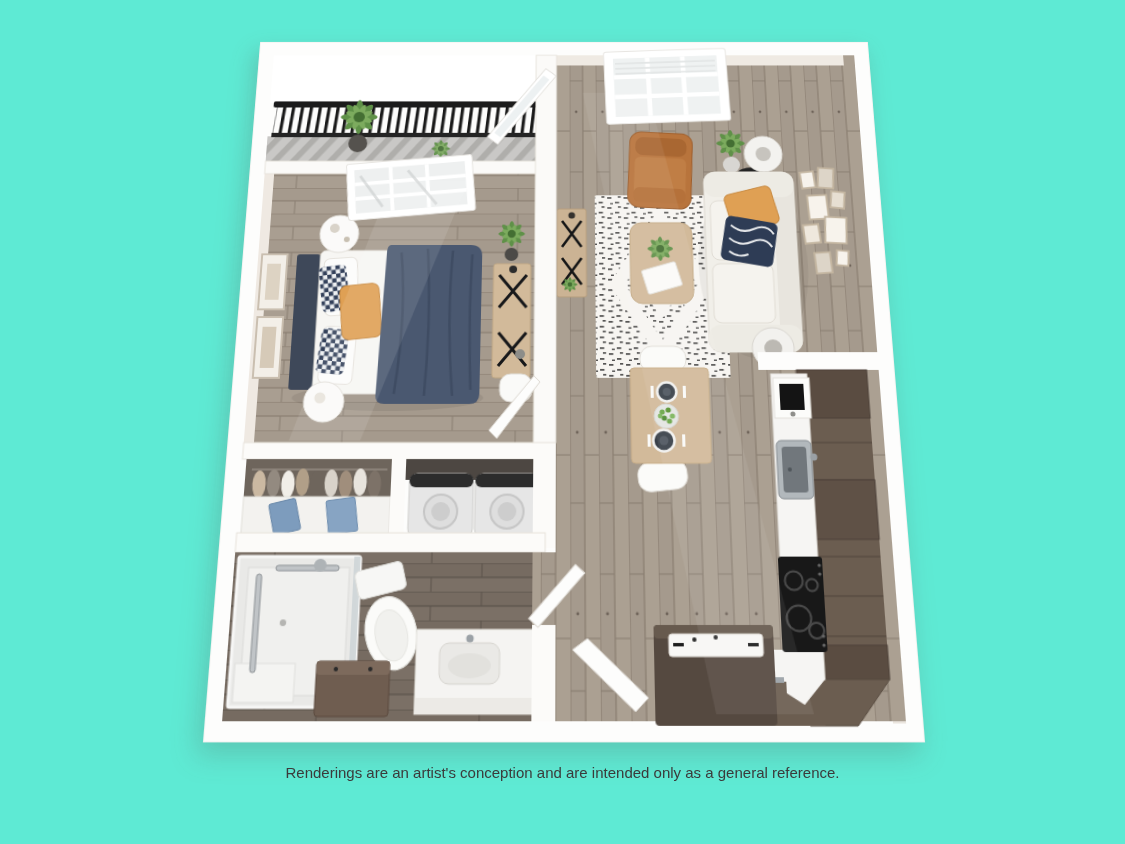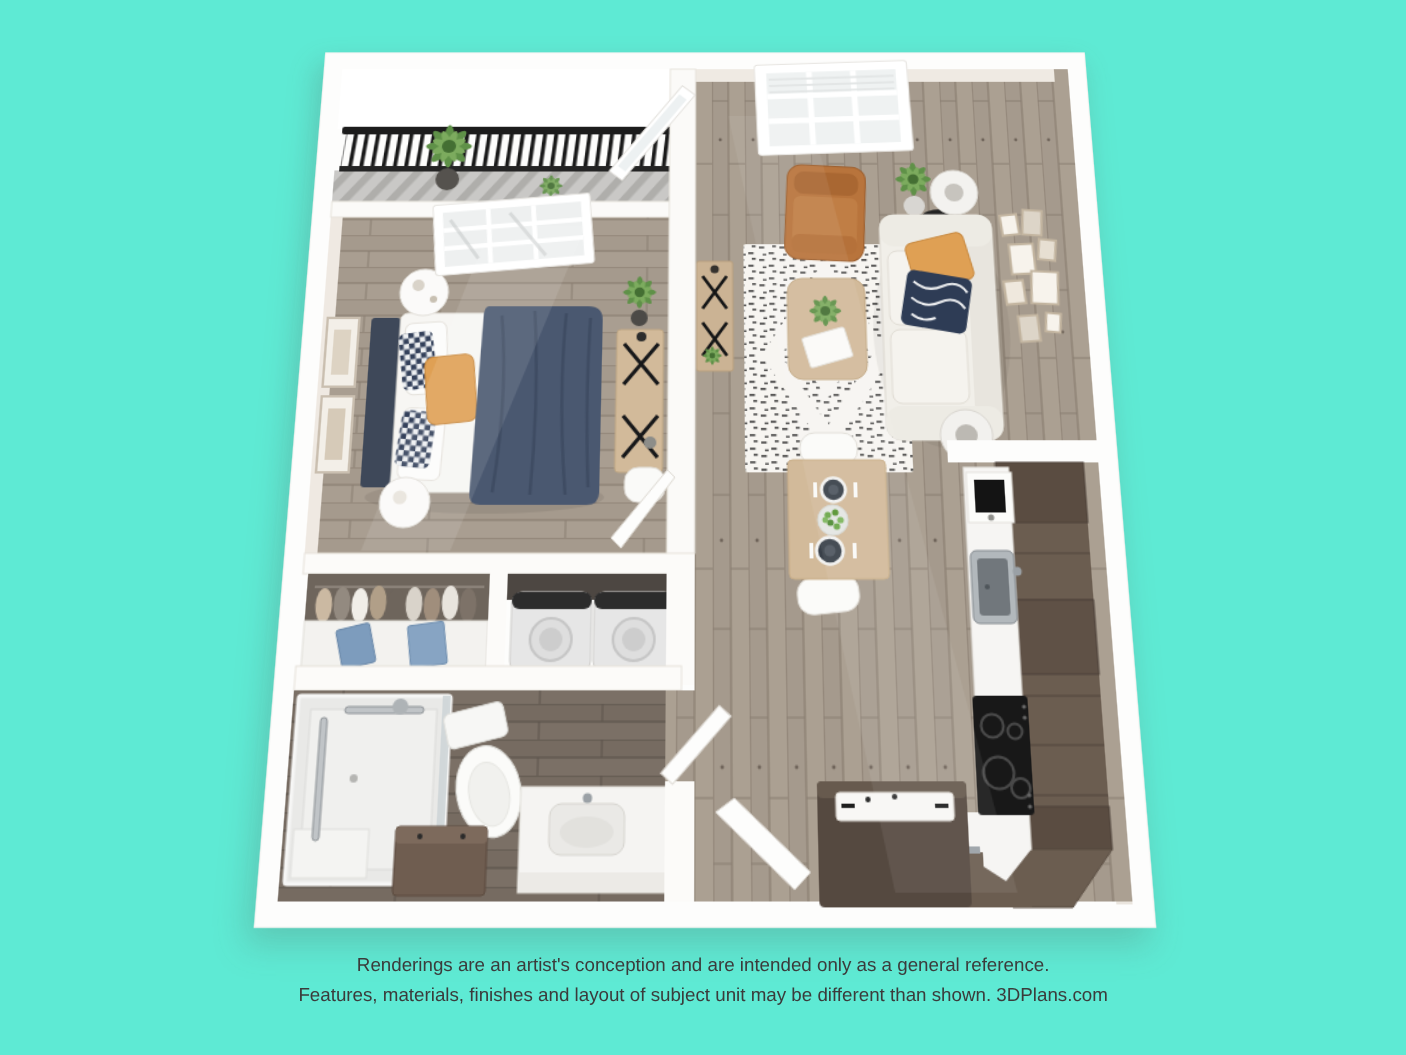--- a/index.html
+++ b/index.html
@@ -380,15 +380,14 @@
       <polygon points="300,366 306,372 264,428 256,420" fill="#fdfdfc" stroke="#ddd9d2"></polygon>
       <polygon points="338,624 352,614 408,666 396,678" fill="#fdfdfc" stroke="#dedad4"></polygon>
 
       <polygon points="150,160 230,160 130,430 60,430" fill="#ffffff" opacity=".10"></polygon>
       <polygon points="350,60 420,60 560,680 470,680" fill="#ffffff" opacity=".07"></polygon>
     </svg>
   </div>
 
   <div class="disclaimer">
     <div>Renderings are an artist's conception and are intended only as a general reference.</div>
-    <div>Features, materials, finishes and layout of subject unit may be different than shown. 3DPlans.com</div>
   </div>
 </div>
 
 </body></html>

